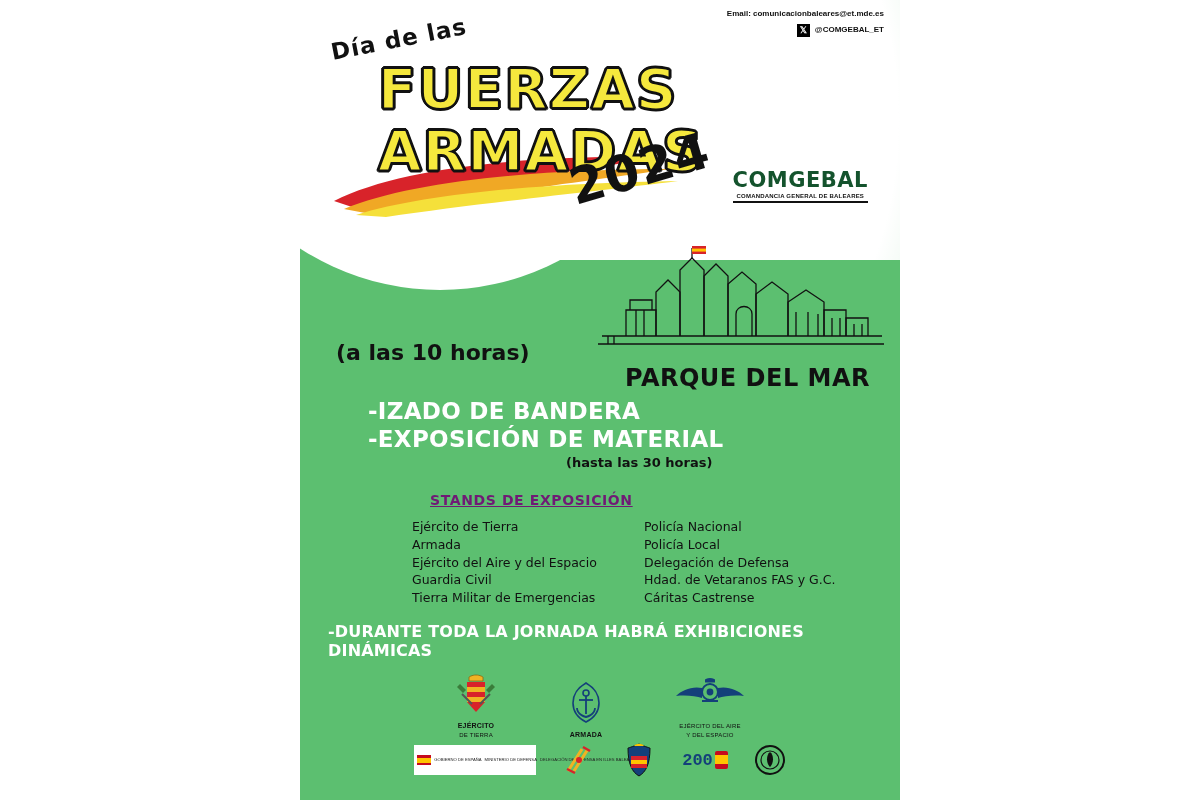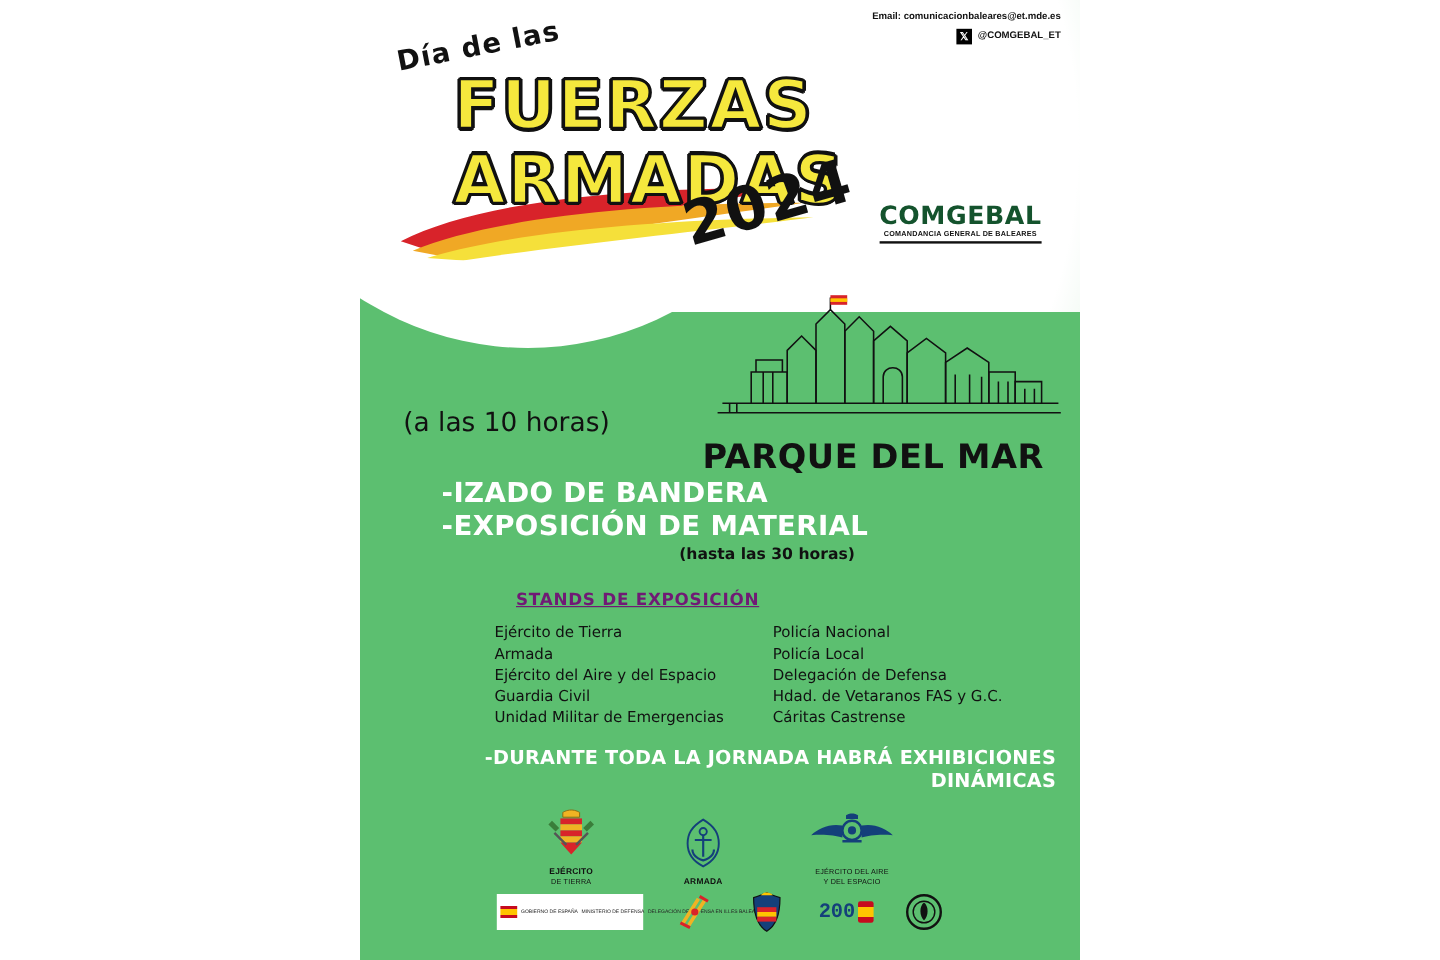--- a/index.html
+++ b/index.html
@@ -175,21 +175,21 @@
     position: absolute;
     right: 14px;
     top: 240px;
     z-index: 8;
   }
   .parque-del-mar {
     position: absolute;
     right: 30px;
     top: 364px;
     font-family: "DejaVu Sans", sans-serif;
-    font-size: 28px;
+    font-size: 24px;
     font-weight: bold;
     color: #111;
     letter-spacing: 0.5px;
     z-index: 9;
   }
 
   
   .date-main {
     position: absolute;
     left: 42px;
@@ -199,21 +199,21 @@
     font-weight: bold;
     color: #111;
     z-index: 9;
   }
   .date-sub {
     position: absolute;
     left: 36px;
     top: 340px;
     font-family: "DejaVu Sans", sans-serif;
     font-size: 22px;
-    font-weight: normal;
+    font-weight: bold;
     color: #111;
     z-index: 9;
   }
 
   
   .act {
     position: absolute;
     left: 68px;
     font-family: "DejaVu Sans", sans-serif;
     font-size: 23px;
@@ -265,21 +265,21 @@
     line-height: 1.42;
     white-space: nowrap;
     margin-left: 16px;
   }
 
   .dynamic-line {
     position: absolute;
     left: 28px;
     top: 622px;
     width: 552px;
-    text-align: right;
+    text-align: left;
     font-family: "DejaVu Sans", sans-serif;
     font-size: 16px;
     font-weight: bold;
     color: #ffffff;
     letter-spacing: 0.2px;
     z-index: 9;
   }
 
   
   .logos-row {
@@ -419,21 +419,21 @@
     <div class="act act2">-EXPOSICIÓN DE MATERIAL</div>
     <div class="act-note">(hasta las 30 horas)</div>
 
     <div class="stands-title">STANDS DE EXPOSICIÓN</div>
     <div class="stands-cols">
       <div class="stands-col">
         <div>Ejército de Tierra</div>
         <div>Armada</div>
         <div>Ejército del Aire y del Espacio</div>
         <div>Guardia Civil</div>
-        <div>Unidad Militar de Emergencias</div>
+        <div>Tierra Militar de Emergencias</div>
       </div>
       <div class="stands-col">
         <div>Policía Nacional</div>
         <div>Policía Local</div>
         <div>Delegación de Defensa</div>
         <div>Hdad. de Vetaranos  FAS y G.C.</div>
         <div>Cáritas Castrense</div>
       </div>
     </div>
 

